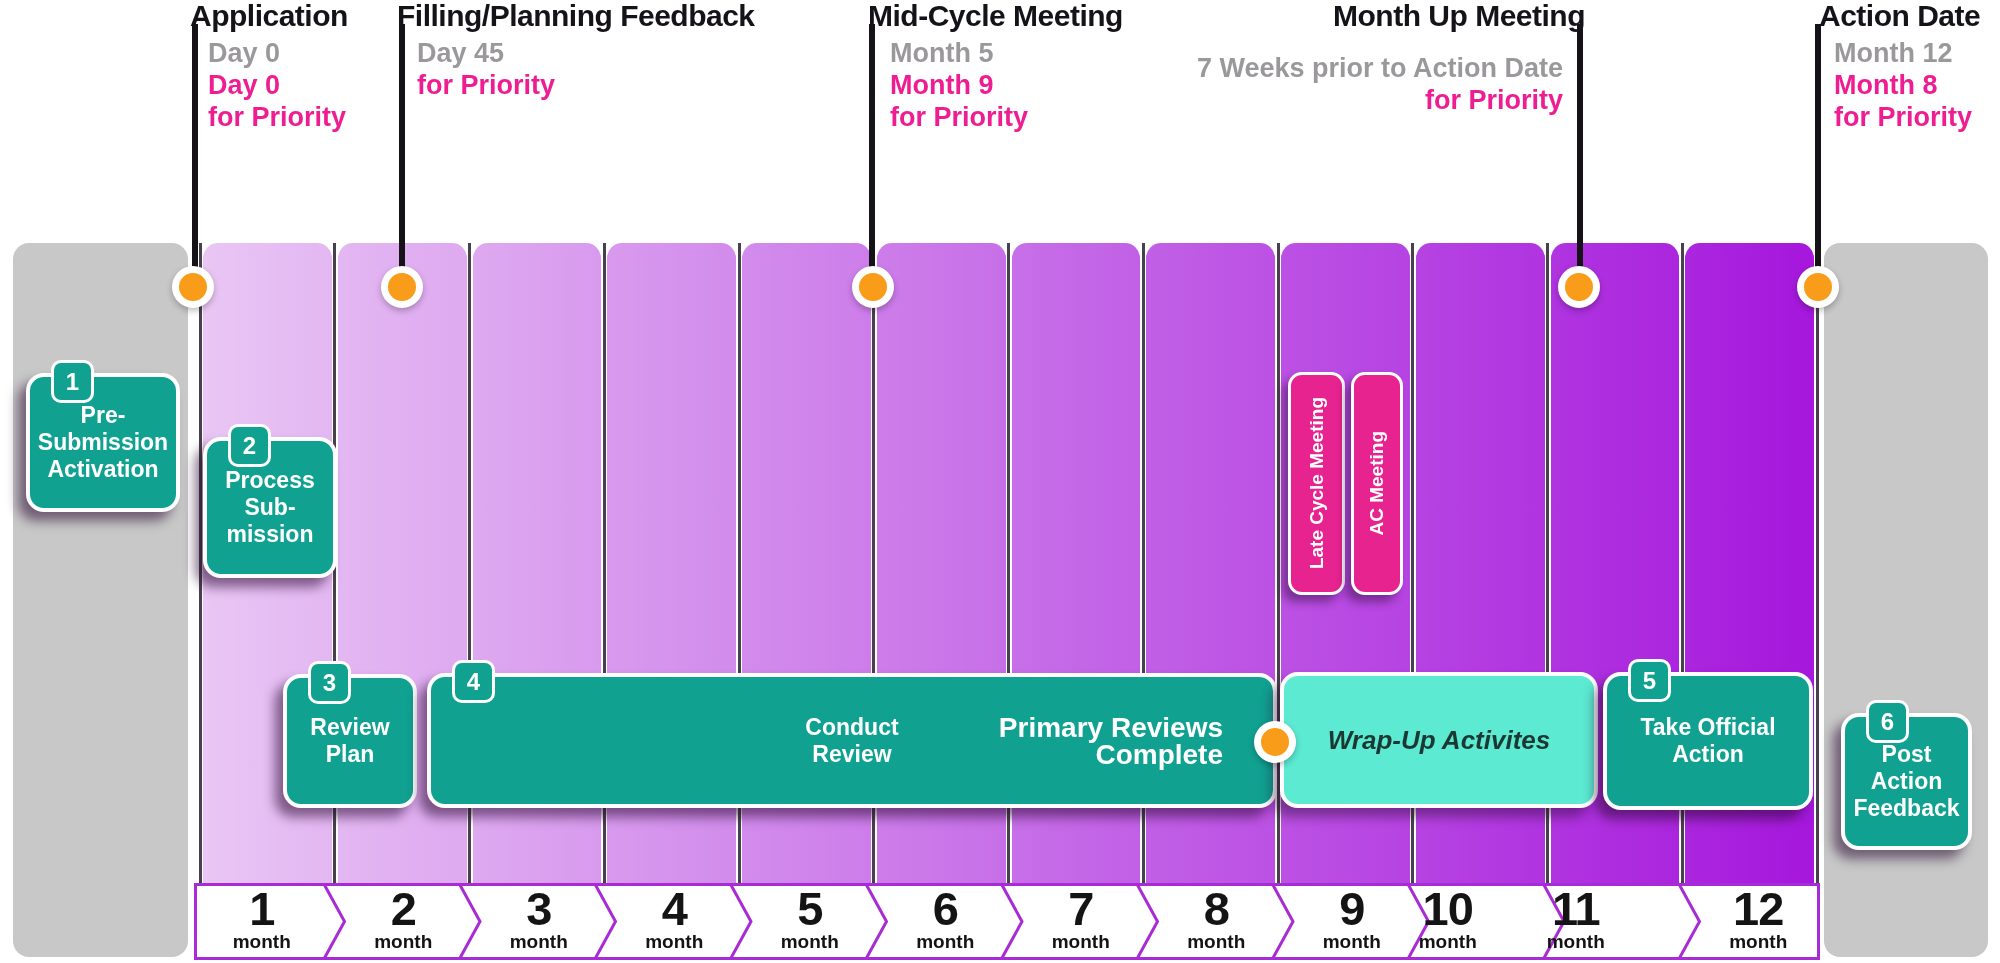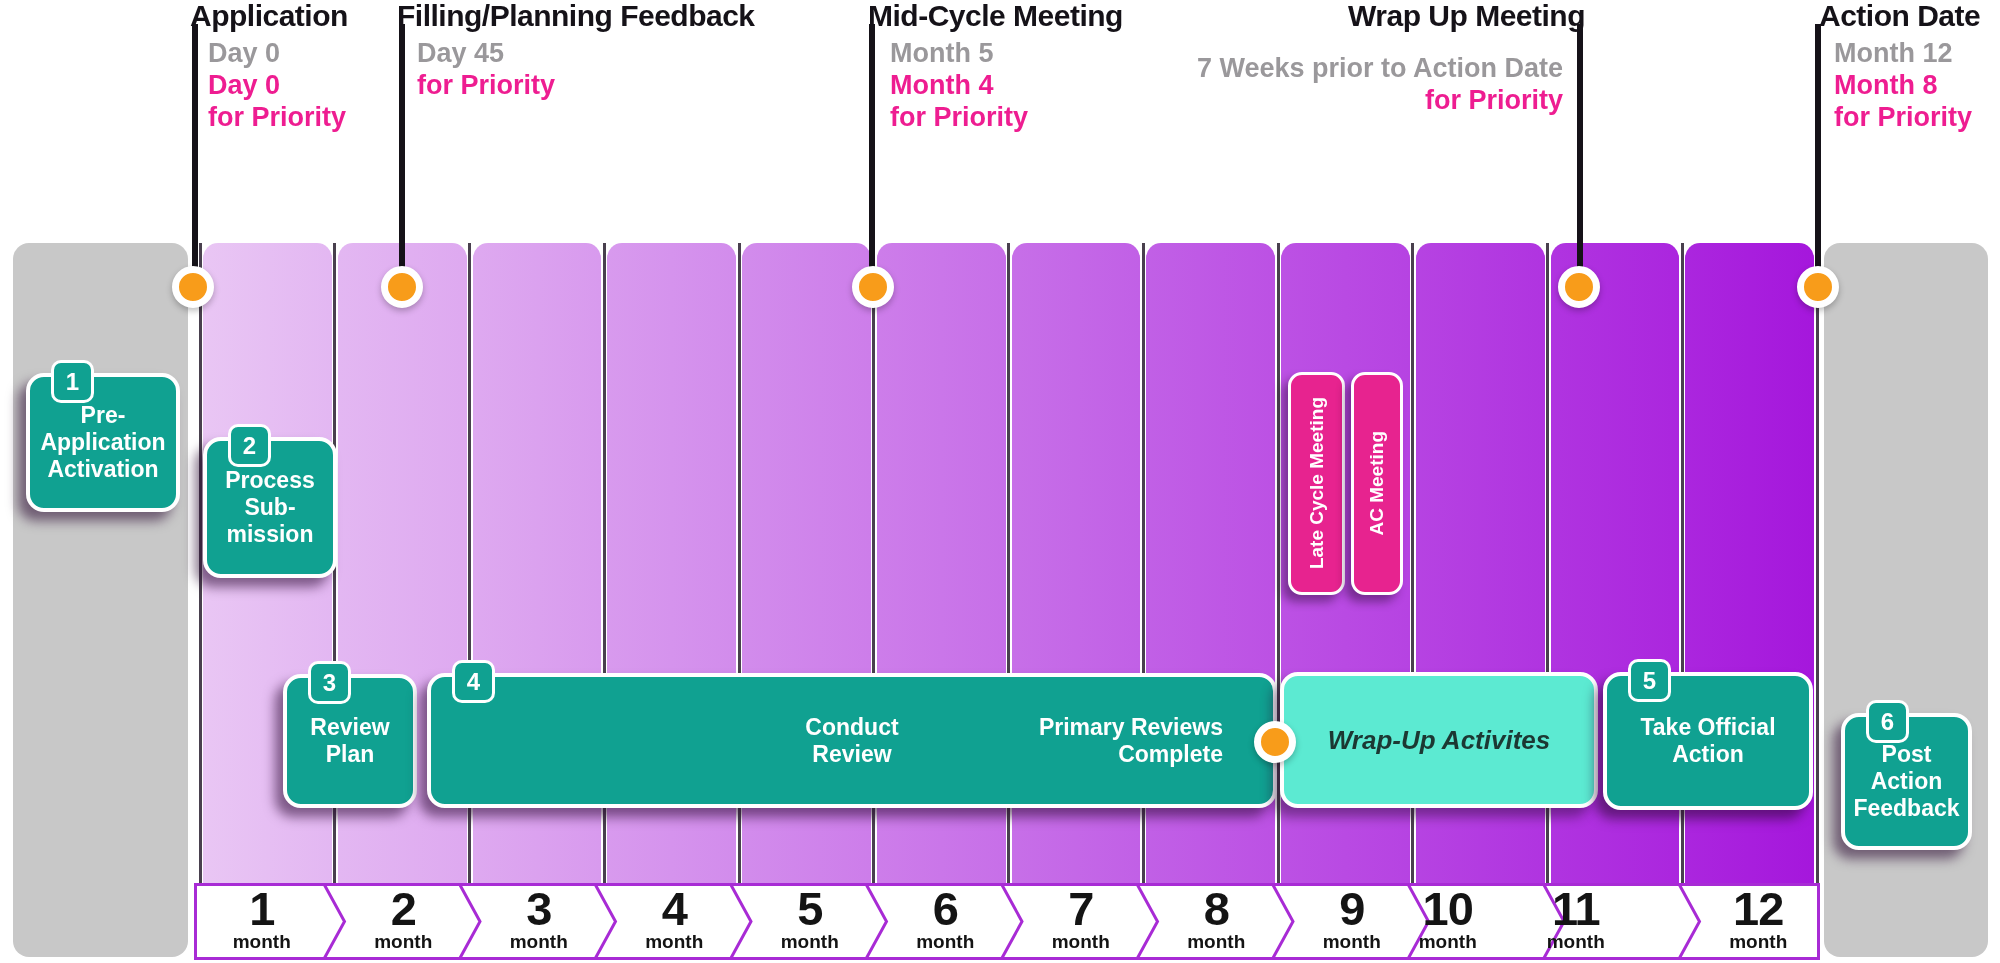--- a/index.html
+++ b/index.html
@@ -29,21 +29,21 @@
   
   .step { position:absolute; background:var(--teal); border:4px solid #ffffff; border-radius:18px;
           z-index:4; box-shadow:-8px 9px 12px rgba(40,8,48,0.55);
           display:flex; align-items:center; justify-content:center; }
   .step-label { color:#ffffff; font-size:23px; line-height:27px; font-weight:700; text-align:center; white-space:pre-line; }
   .badge { position:absolute; top:-17px; left:21px; width:43px; height:43px; background:var(--teal);
            border:3.5px solid #ffffff; border-radius:10px; z-index:5;
            display:flex; align-items:center; justify-content:center;
            color:#ffffff; font-size:24px; font-weight:700; }
   .step-note { position:absolute; right:50px; top:50%; transform:translateY(-50%);
-               color:#ffffff; font-size:23px; line-height:27px; font-weight:700; text-align:right; white-space:pre-line; }
+               color:#ffffff; font-size:28px; line-height:27px; font-weight:700; text-align:right; white-space:pre-line; }
   .wrap-box { position:absolute; background:var(--turquoise); border:4px solid #ffffff; border-radius:18px;
               z-index:4; box-shadow:-8px 9px 12px rgba(40,8,48,0.45);
               display:flex; align-items:center; justify-content:center; }
   .wrap-label { color:var(--wrap-text); font-size:26px; font-weight:700; font-style:italic; }
 
   
   .meeting-tab { position:absolute; background:var(--pink); border:3.5px solid #ffffff; border-radius:14px;
                  z-index:4; box-shadow:-6px 7px 10px rgba(40,8,48,0.45);
                  display:flex; align-items:center; justify-content:center; }
   .meeting-label { writing-mode:vertical-rl; transform:rotate(180deg);
@@ -78,28 +78,28 @@
       <div class="std">Day 45</div>
       <div class="pri">for Priority</div>
     </div>
   </div>
   <div class="ms-line" style="left:399px;"></div>
 
   <div class="milestone" style="left:868px;">
     <div class="ms-title">Mid-Cycle Meeting</div>
     <div class="ms-sub" style="padding-left:22px;">
       <div class="std">Month 5</div>
-      <div class="pri">Month 4</div>
+      <div class="pri">Month 9</div>
       <div class="pri">for Priority</div>
     </div>
   </div>
   <div class="ms-line" style="left:869px;"></div>
 
   <div class="milestone align-right" style="right:415px;">
-    <div class="ms-title">Wrap Up Meeting</div>
+    <div class="ms-title">Month Up Meeting</div>
     <div class="ms-sub" style="padding-right:22px;margin-top:20px;">
       <div class="std">7 Weeks prior to Action Date</div>
       <div class="pri">for Priority</div>
     </div>
   </div>
   <div class="ms-line" style="left:1577px;"></div>
 
   <div class="milestone" style="left:1819px;">
     <div class="ms-title">Action Date</div>
     <div class="ms-sub" style="padding-left:15px;">
@@ -143,21 +143,21 @@
   <div class="dot" style="left:172px;  top:266px;"></div>
   <div class="dot" style="left:381px;  top:266px;"></div>
   <div class="dot" style="left:852px;  top:266px;"></div>
   <div class="dot" style="left:1558px; top:266px;"></div>
   <div class="dot" style="left:1797px; top:266px;"></div>
   <div class="dot" style="left:1254px; top:721px;"></div>
 
   <div class="step" style="left:26px; top:373px; width:154px; height:139px;">
     <div class="badge">1</div>
     <div class="step-label">Pre-
-Application
+Submission
 Activation</div>
   </div>
 
   <div class="step" style="left:203px; top:437px; width:134px; height:141px;">
     <div class="badge">2</div>
     <div class="step-label">Process
 Sub-
 mission</div>
   </div>
 

